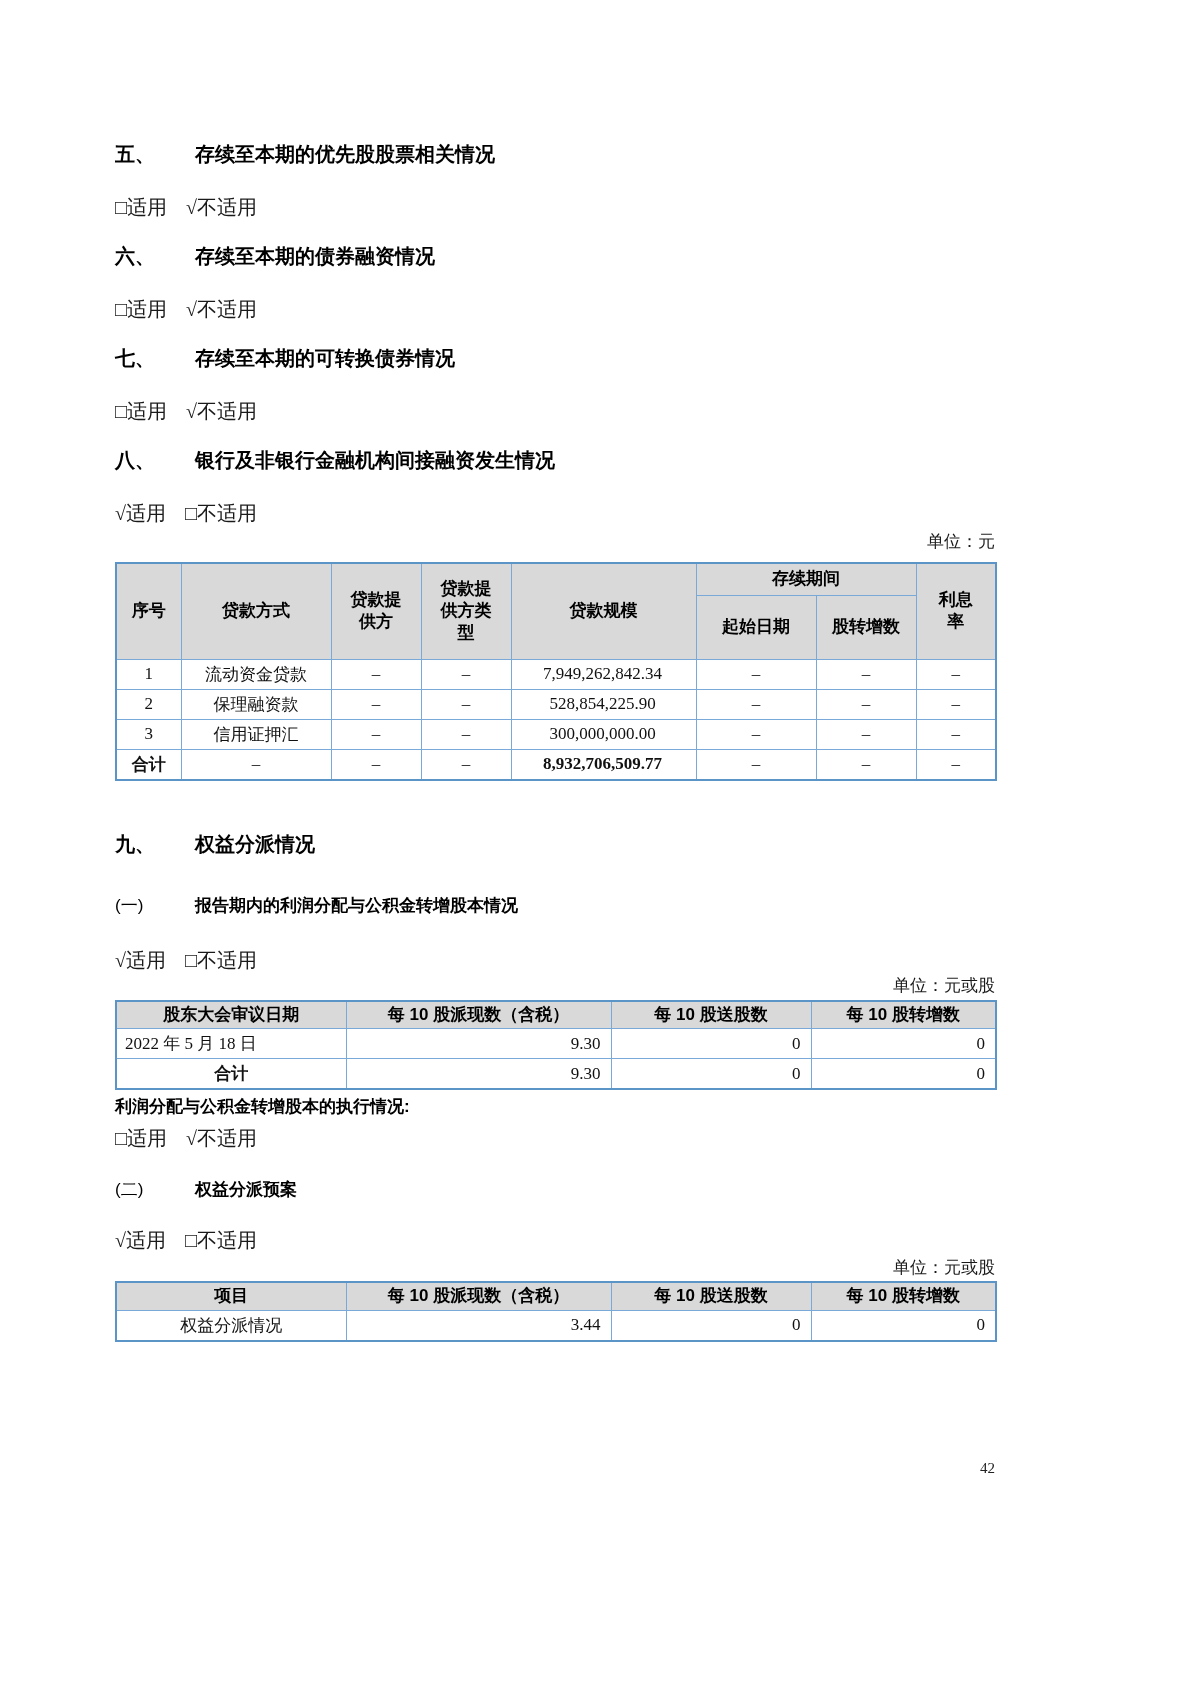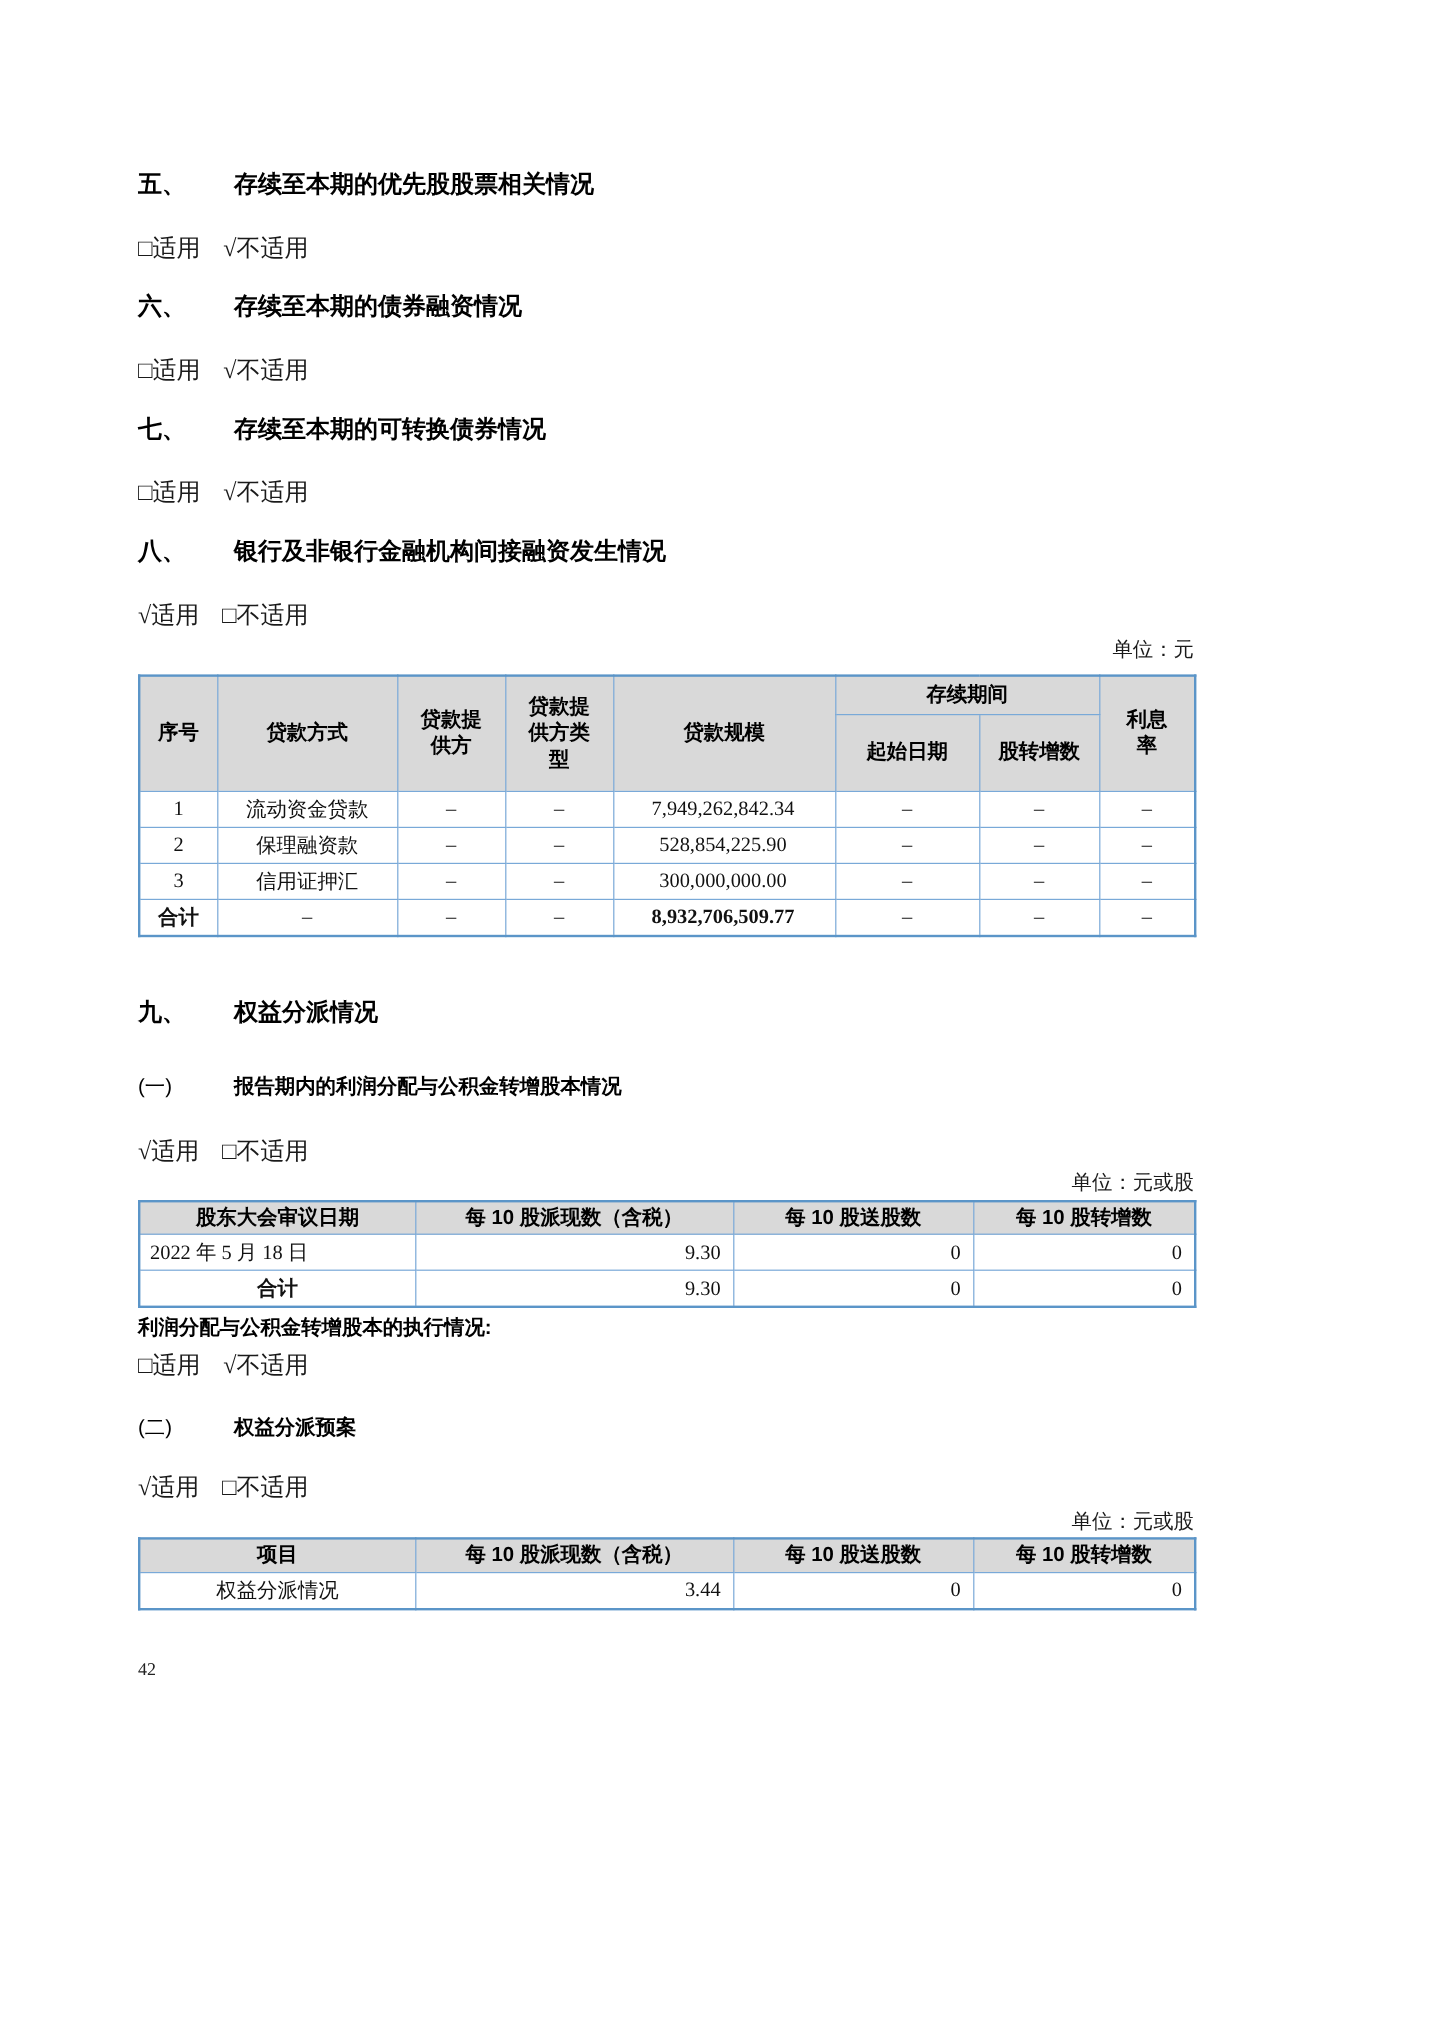--- a/index.html
+++ b/index.html
@@ -72,21 +72,21 @@
 
   .exec-note {
     font-family:"Liberation Sans","DejaVu Sans",sans-serif;
     font-weight:bold; font-size:17px; line-height:20px;
     margin-bottom:11px; color:#000;
   }
   .mb32 { margin-bottom:32px; }
   .mb30 { margin-bottom:30px; }
   .mb8  { margin-bottom:8px; }
 
-  .page-number { margin-top:42px; text-align:left; font-size:15px; color:#222; }
+  .page-number { margin-top:118px; text-align:right; font-size:15px; color:#222; }
 </style>
 </head>
 <body>
 
 <div class="content">
 
   <div class="h-major">
     <span class="h-num">五、</span>
     <span class="h-title">存续至本期的优先股股票相关情况</span>
   </div>

